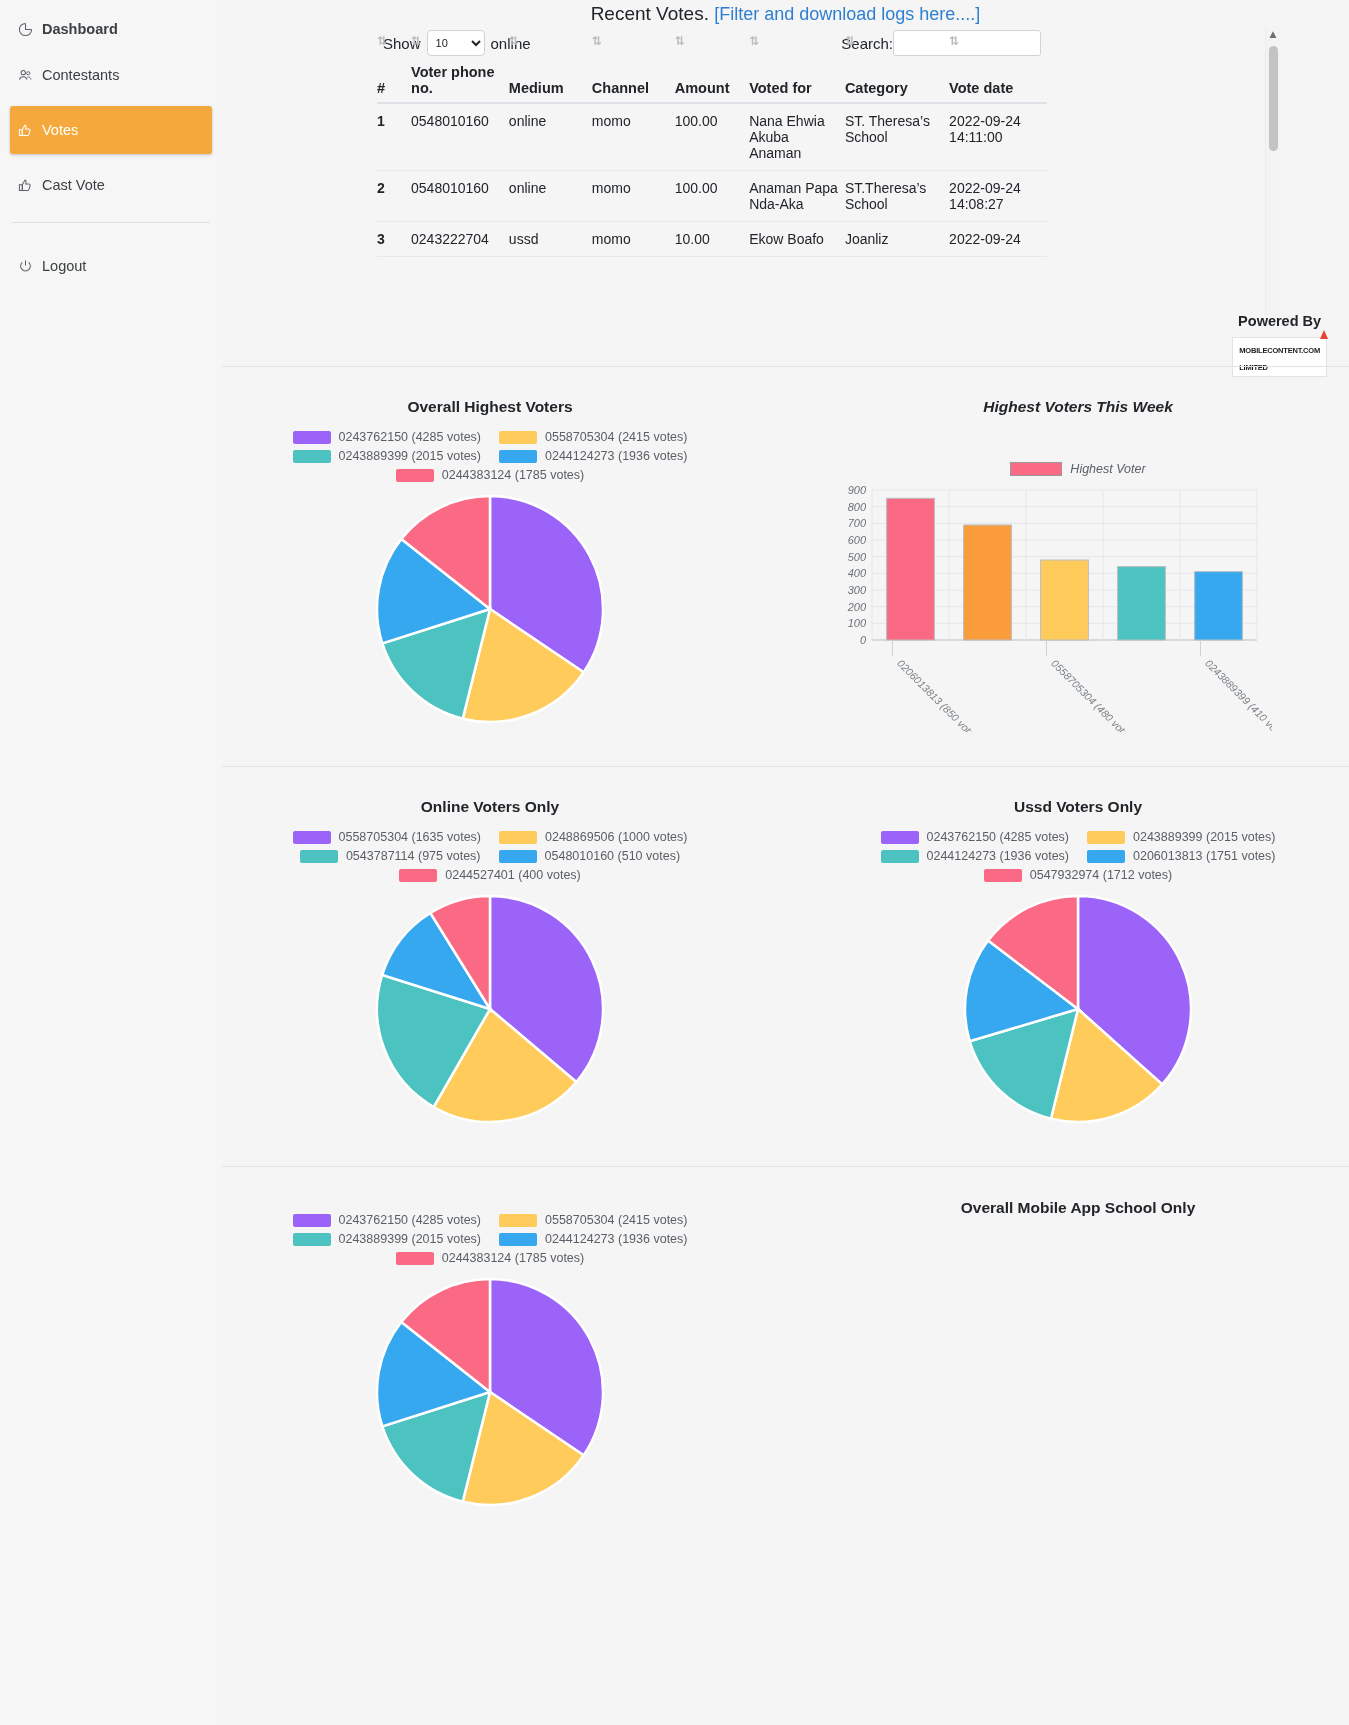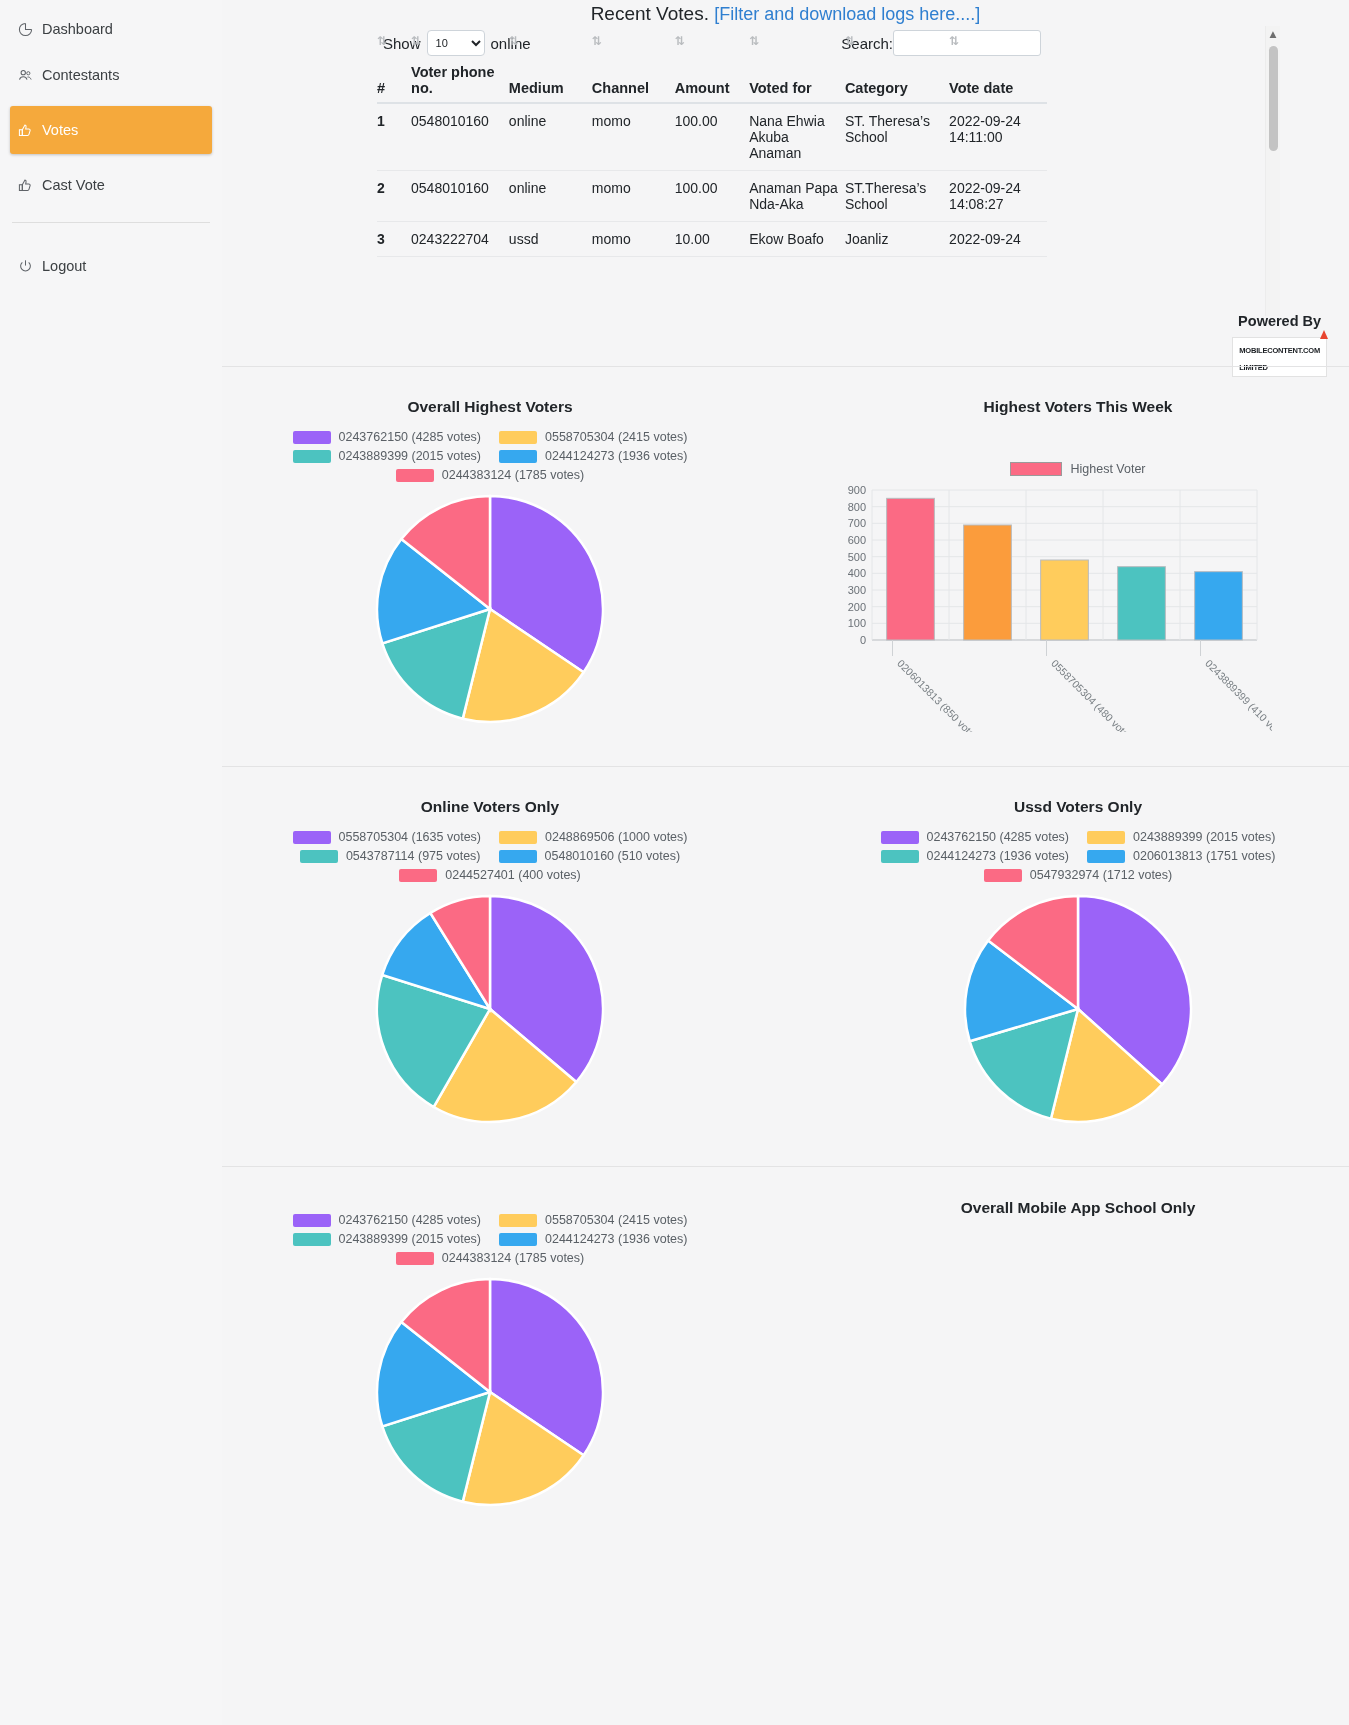--- a/index.html
+++ b/index.html
@@ -115,21 +115,21 @@
   .bar-legend .swatch { width:52px; height:14px; border:1px solid #9a9a9a; background:#fb6a84; border-radius:0; }
   svg { display:block; }
   .axis-txt { font-size:11px; fill:#6b7177; font-family:"Liberation Sans", sans-serif; }
   .xtick-txt { font-size:10.5px; fill:#7a8085; font-family:"Liberation Sans", sans-serif; }
 </style>
 </head>
 <body>
 
 <div id="sidebar">
 
-  <div class="nav-item" style="margin-top:8px;">
+  <div class="nav-item" style="margin-top:8px;font-weight:bold;">
     <span class="nav-icon">
       <svg viewBox="0 0 16 16" width="15" height="15">
           <path d="M8 1.5a6.5 6.5 0 1 0 6.5 6.5" fill="none" stroke="#5f6368" stroke-width="1.1"></path>
           <path d="M8 1.5V8h6.5" fill="none" stroke="#5f6368" stroke-width="1.1"></path>
         </svg>
     </span>
     <span>Dashboard</span>
   </div>
 
   <div class="nav-item spaced">
@@ -313,21 +313,21 @@
       <svg id="pie-0" width="230" height="230" viewBox="0 0 230 230">
           <path d="M 115 115 L 115.00 2.00 A 113 113 0 0 1 208.63 178.26 Z" fill="#9b63f8" stroke="#ffffff" stroke-width="2.5"></path>
           <path d="M 115 115 L 208.63 178.26 A 113 113 0 0 1 87.75 224.67 Z" fill="#ffcc5c" stroke="#ffffff" stroke-width="2.5"></path>
           <path d="M 115 115 L 87.75 224.67 A 113 113 0 0 1 7.36 149.39 Z" fill="#4cc3c0" stroke="#ffffff" stroke-width="2.5"></path>
           <path d="M 115 115 L 7.36 149.39 A 113 113 0 0 1 26.35 44.92 Z" fill="#36a8ef" stroke="#ffffff" stroke-width="2.5"></path>
           <path d="M 115 115 L 26.35 44.92 A 113 113 0 0 1 115.00 2.00 Z" fill="#fb6a84" stroke="#ffffff" stroke-width="2.5"></path>
         </svg>
     </div>
   </div>
 
-  <div class="panel" style="left:592px; top:398px; width:528px;">
+  <div class="panel" style="left:592px; top:398px; width:528px;font-style:italic;">
     <div class="panel-title">Highest Voters This Week</div>
     <div class="bar-legend" style="margin-top:46px;">
       <span class="swatch"></span>
       <span>Highest Voter</span>
     </div>
     <svg id="bar-1" width="440" height="250" viewBox="0 0 440 250" style="margin:6px 0 0 18px;">
         <line x1="40" x2="425" y1="158" y2="158" stroke="#b9bdc1" stroke-width="1"></line>
         <text x="34" y="162" text-anchor="end" class="axis-txt">0</text>
         <line x1="40" x2="425" y1="141.33333333333334" y2="141.33333333333334" stroke="#e4e6e8" stroke-width="1"></line>
         <text x="34" y="145.33333333333334" text-anchor="end" class="axis-txt">100</text>

